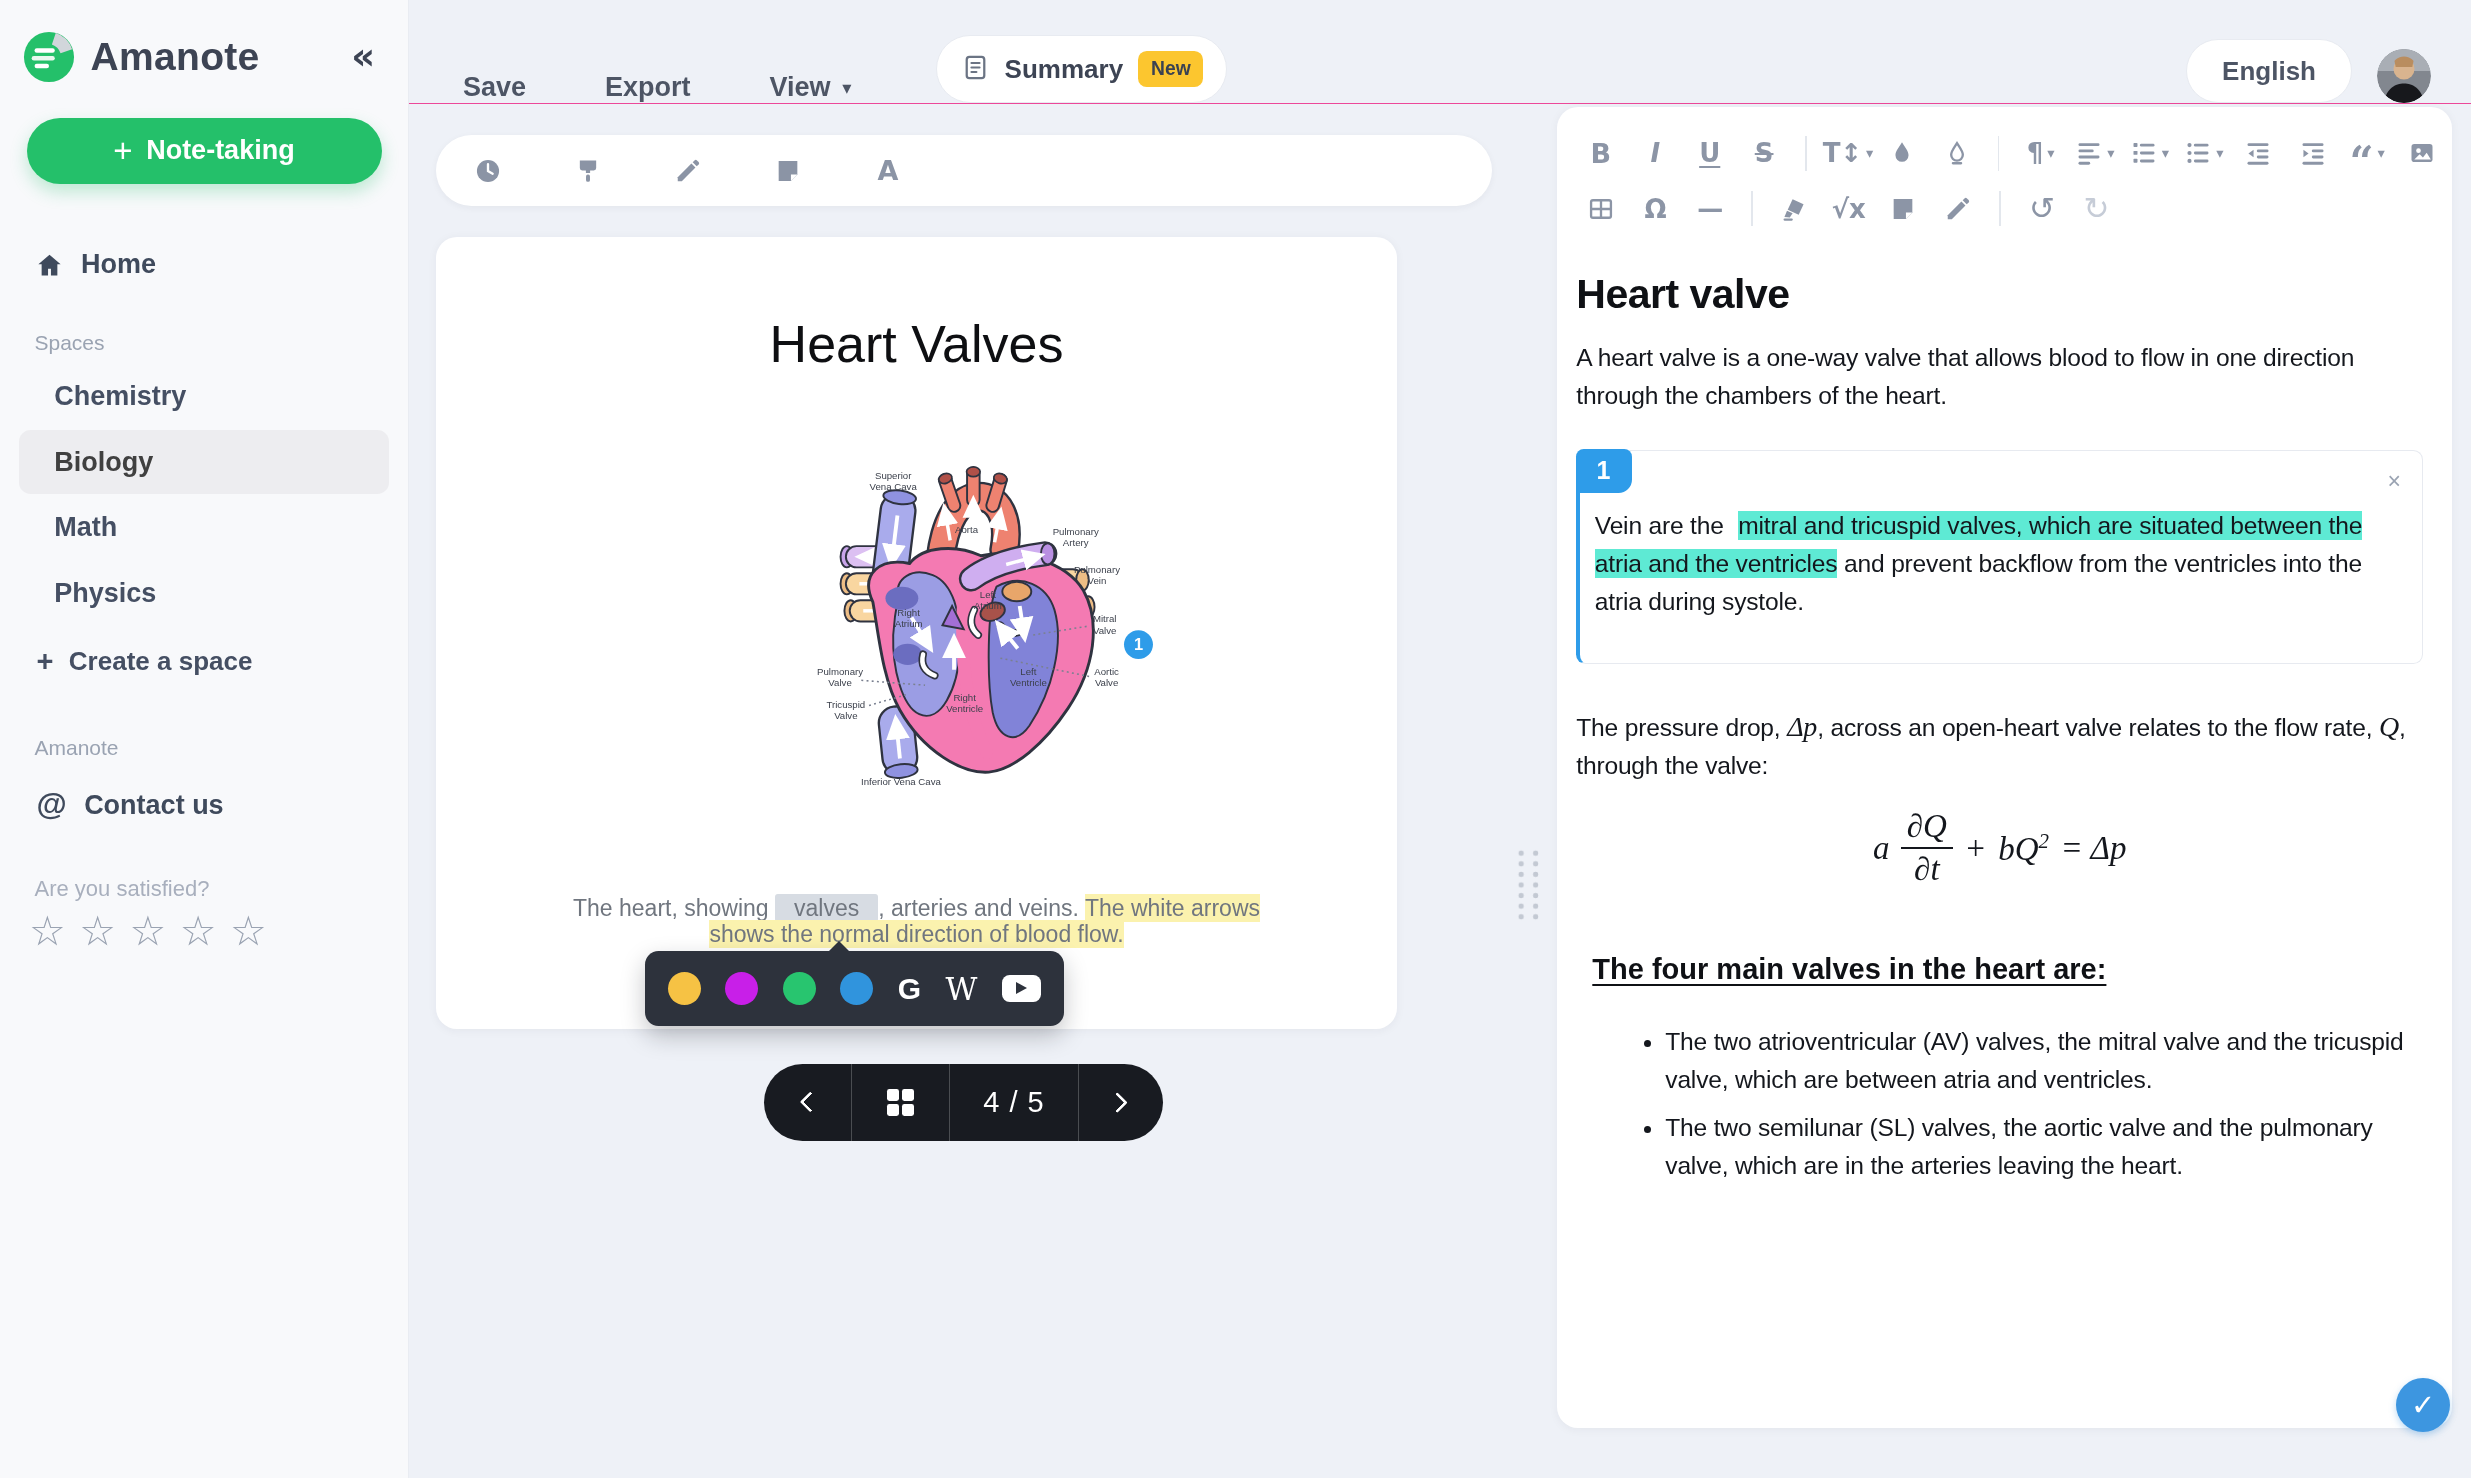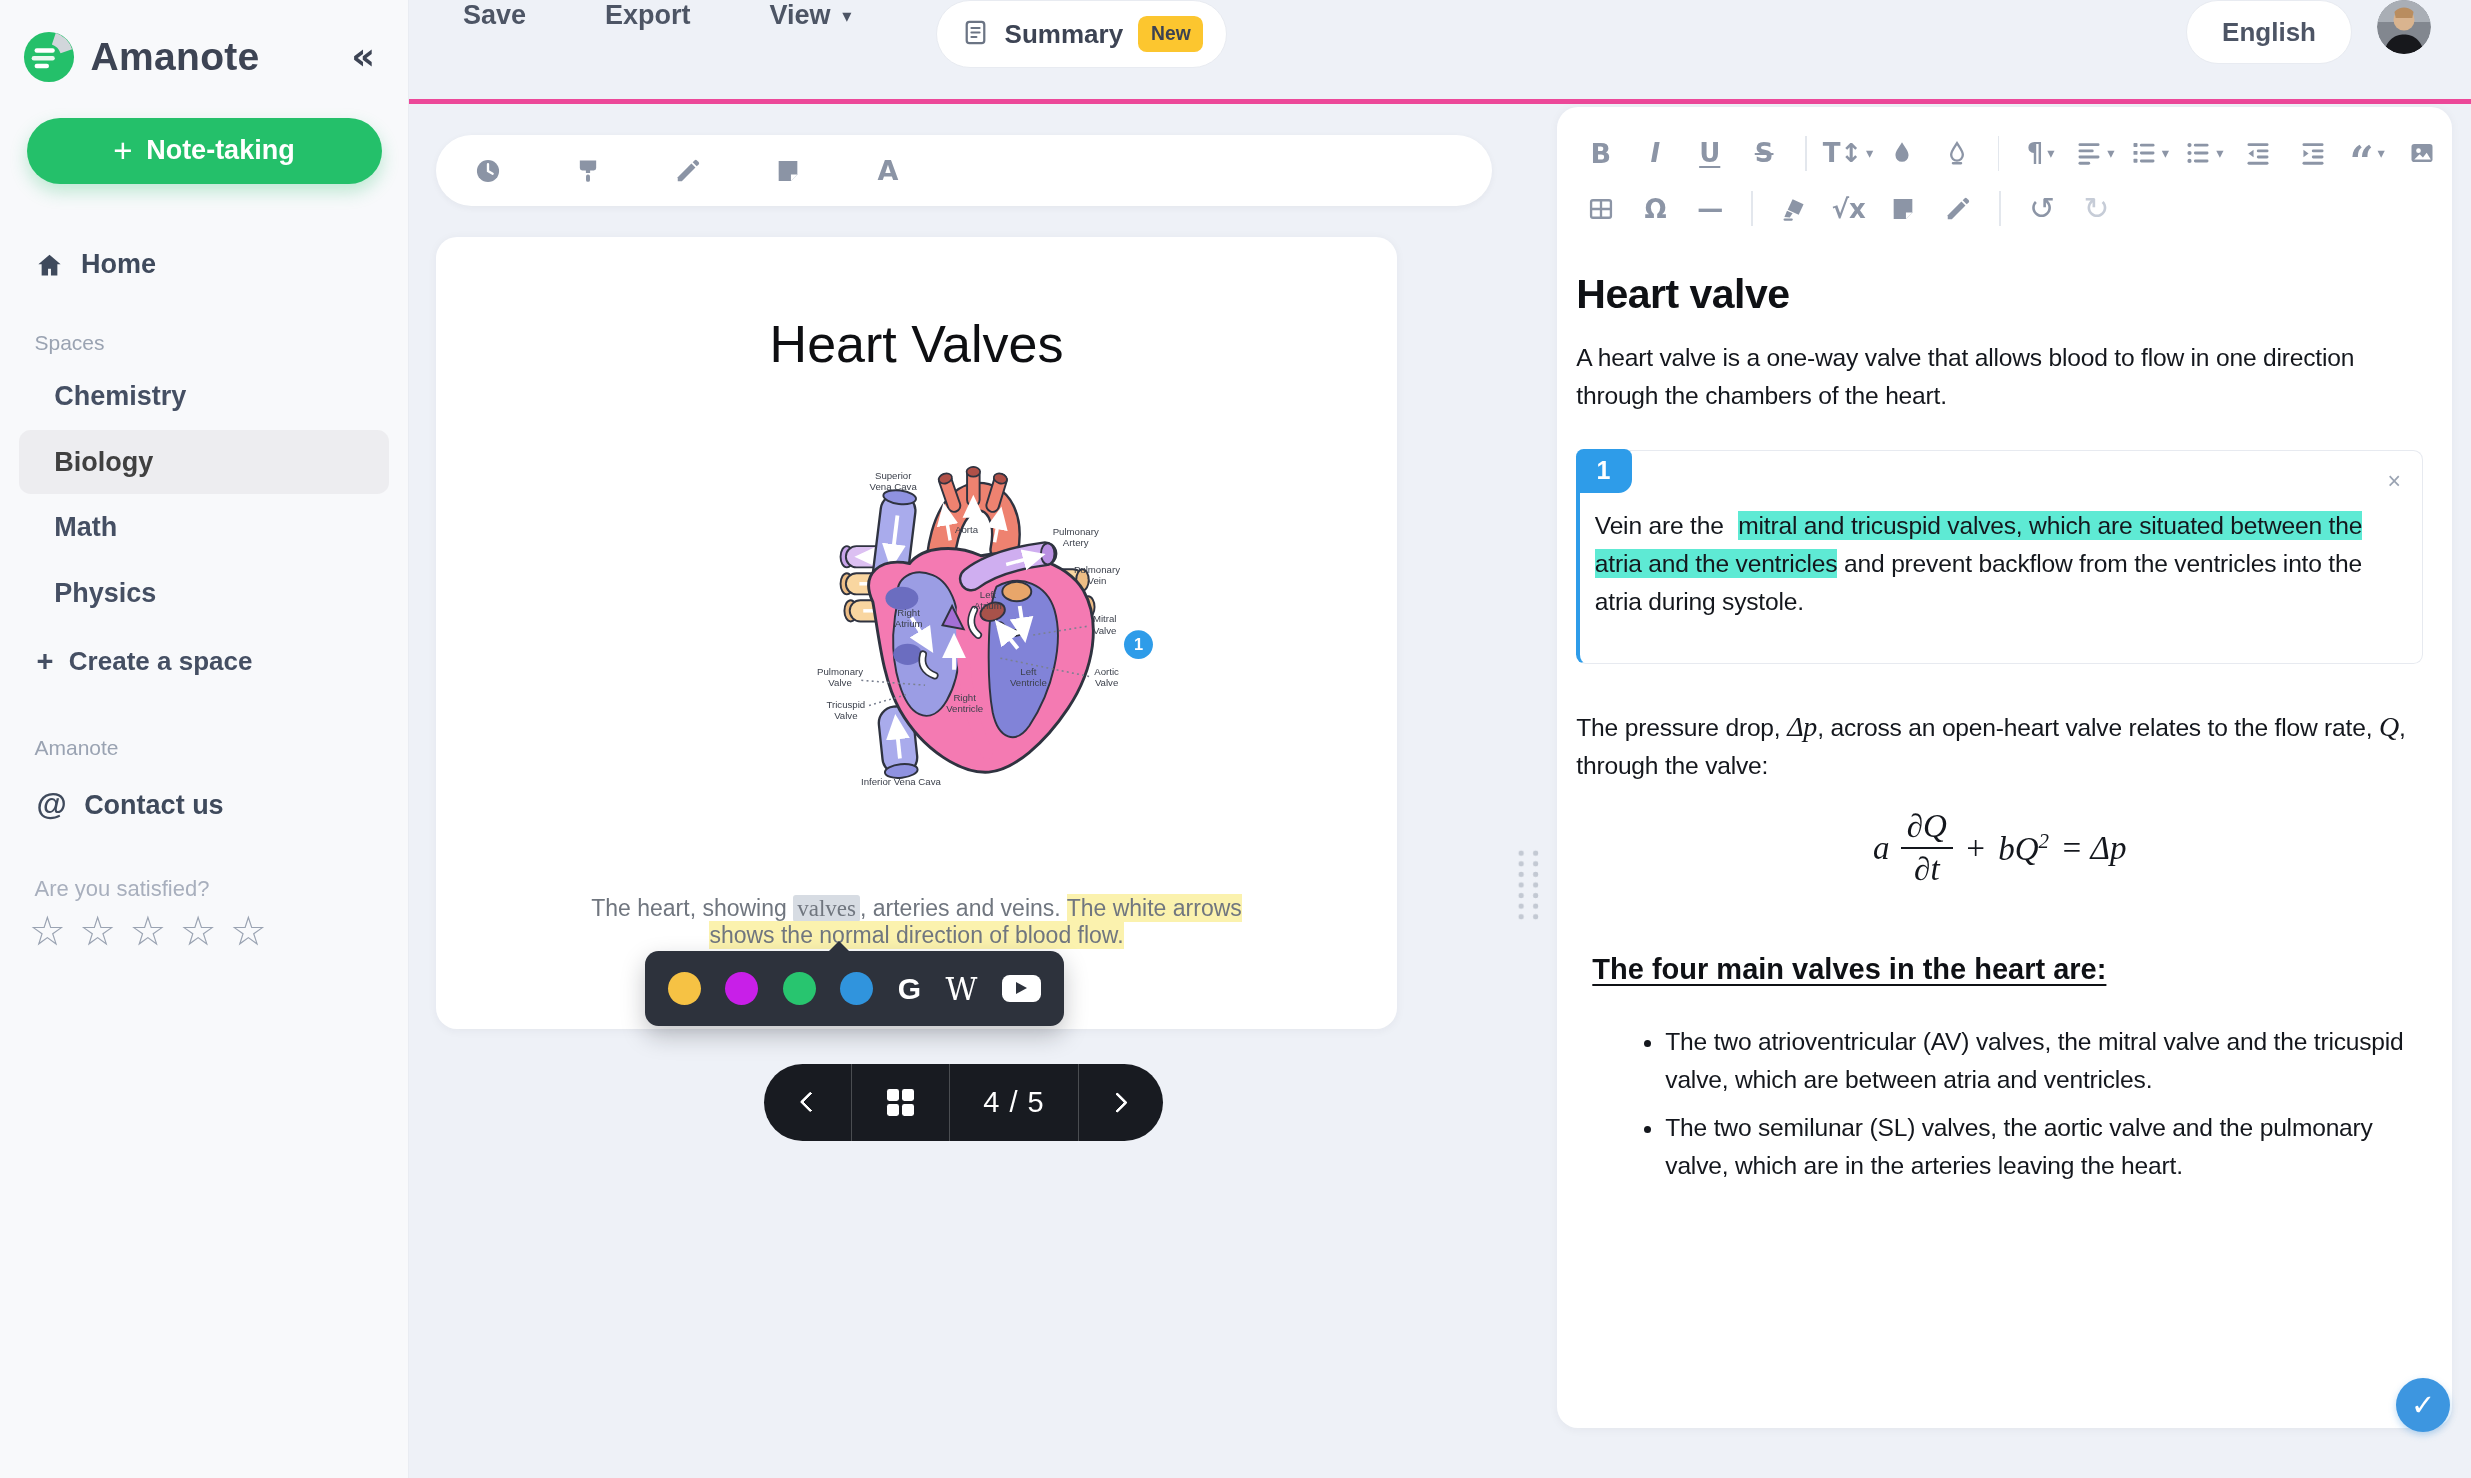--- a/index.html
+++ b/index.html
@@ -24,40 +24,40 @@
   .create-row { display:flex; align-items:center; gap:15.4px; padding:17.4px 23px; font-size:26px; font-weight:600; color:#454f63; cursor:pointer; }
   .create-row .plus { font-size:29px; font-weight:700; }
   .contact-row { display:flex; align-items:center; gap:17.4px; padding:13.5px 23px; margin-top:13.5px; font-size:27px; font-weight:600; color:#3f4a5c; cursor:pointer; }
   .contact-at { font-size:31px; font-weight:700; }
   .satisfy-label { margin:39px 21px 3.9px; font-size:22px; color:#a8afbd; }
   .stars { padding:5.8px 15.4px; display:flex; gap:13.5px; }
   .star { font-family:"DejaVu Sans", sans-serif; font-size:41px; color:#9aa3b2; line-height:1; cursor:pointer; }
 
   
   .main { position:absolute; left:409px; top:0; right:0; bottom:0; }
-  .topbar { height:104px; display:flex; align-items:flex-start; padding-left:54px; border-bottom:5px solid #ec4899; }
+  .topbar { height:104px; display:flex; align-items:flex-end; padding-left:54px; border-bottom:1px solid #ec4899; }
   .menu-item { font-size:27px; font-weight:600; color:#4d5565; margin-right:79px; display:flex; align-items:center; gap:11.6px; }
   .caret { font-family:"DejaVu Sans", sans-serif; font-size:18.3px; color:#4d5565; }
   .summary-pill { display:flex; align-items:center; gap:15.4px; height:68px; padding:0 23px 0 25px; background:#fff; border:1.9px solid #e8ebf1; border-radius:35px; margin-left:5.8px; }
   .summary-pill .doc-ic { width:27px; height:31px; color:#6b7484; }
   .summary-label { font-size:26px; font-weight:600; color:#3d4454; }
   .new-badge { background:#fcc62f; color:#3b4252; font-size:19.3px; font-weight:700; padding:6.8px 12.6px; border-radius:8.7px; }
   .top-spacer { flex:1; }
   .lang-pill { height:64px; padding:0 35px; background:#fff; border:1.9px solid #e8ebf1; border-radius:33px; font-size:26px; font-weight:600; color:#4d5565; margin-right:25px; }
   .avatar { width:54px; height:54px; border-radius:50%; overflow:hidden; margin-right:41px; flex:0 0 54px; cursor:pointer; }
 
   
   .doc-toolbar { position:absolute; left:27px; top:135px; width:1056px; height:71px; background:#fff; border-radius:36px; box-shadow:0 1.9px 7.7px rgba(30,36,50,.05); display:flex; align-items:center; gap:58px; padding-left:31px; color:#8b94a5; }
   .doc-toolbar .tb-btn { color:#8b94a5; }
   .doc-card { position:absolute; left:27px; top:237px; width:961px; height:792px; background:#fff; border-radius:21px; box-shadow:0 1.9px 9.7px rgba(30,36,50,.05); }
   .doc-title { text-align:center; padding-top:77px; font-size:52px; font-weight:400; color:#0e0f12; }
   .diagram { position:absolute; left:373px; top:228px; width:348px; height:338px; }
   .dg-label { font-size:10px; fill:#3c414c; }
   .doc-caption { position:absolute; top:658px; left:50%; transform:translateX(-50%); width:714px; text-align:center; font-size:23px; line-height:26px; color:#70767f; }
-  .cap-sel { background:#d7dce3; border-radius:2.9px; padding:1px 4px; cursor:pointer;font-family:Liberation Serif, serif; }
+  .cap-sel { background:#d7dce3; border-radius:2.9px; padding:1px 19px; cursor:pointer; }
   .cap-hl { background:#fbf2ae; padding:1px 0; cursor:pointer; }
   .anno-popup { position:absolute; left:209px; top:714px; width:419px; height:75px; background:#2d323c; border-radius:13.5px; display:flex; align-items:center; justify-content:space-between; padding:0 23px; box-shadow:0 9.7px 23px rgba(20,24,33,.25); }
   .anno-popup::before { content:""; position:absolute; top:-9.7px; left:183px; border-left:11.6px solid transparent; border-right:11.6px solid transparent; border-bottom:11.6px solid #2d323c; }
   .dot { width:33px; height:33px; border-radius:50%; flex:0 0 33px; }
   .g-btn { color:#fff; font-size:30px; font-weight:700; }
   .w-btn { color:#fff; font-family:"DejaVu Serif", serif; font-size:31px; }
   .yt-btn { width:39px; height:27px; background:#fff; border-radius:7.7px; position:relative; }
   .yt-btn::after { content:""; position:absolute; left:14.5px; top:6.8px; border-left:11.6px solid #2d323c; border-top:6.8px solid transparent; border-bottom:6.8px solid transparent; }
 
   .pager { position:absolute; left:355px; top:1064px; width:399px; height:77px; background:#181b21; border-radius:39px; display:grid; grid-template-columns:87px 98px 129px 84px; color:#fff; overflow:hidden; }

